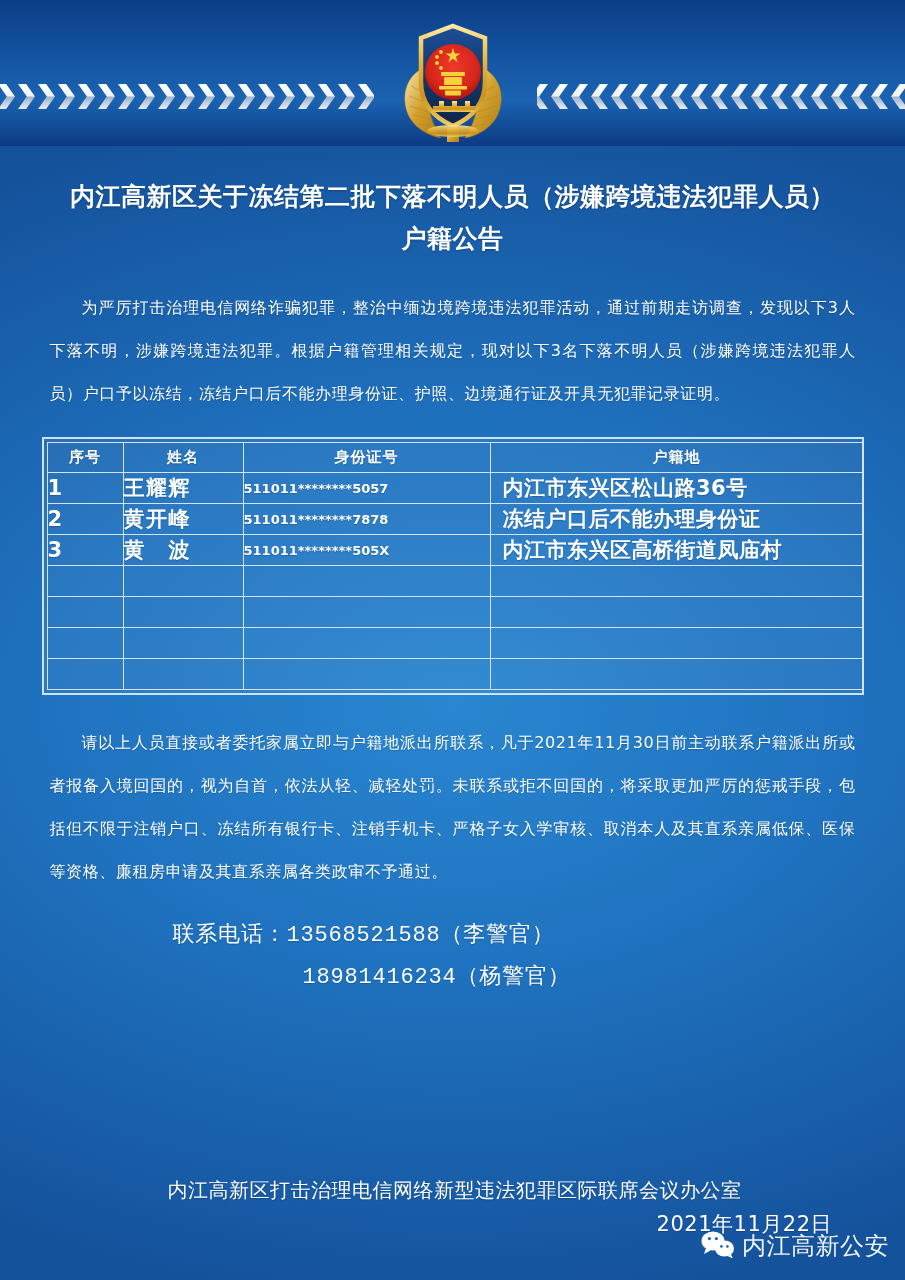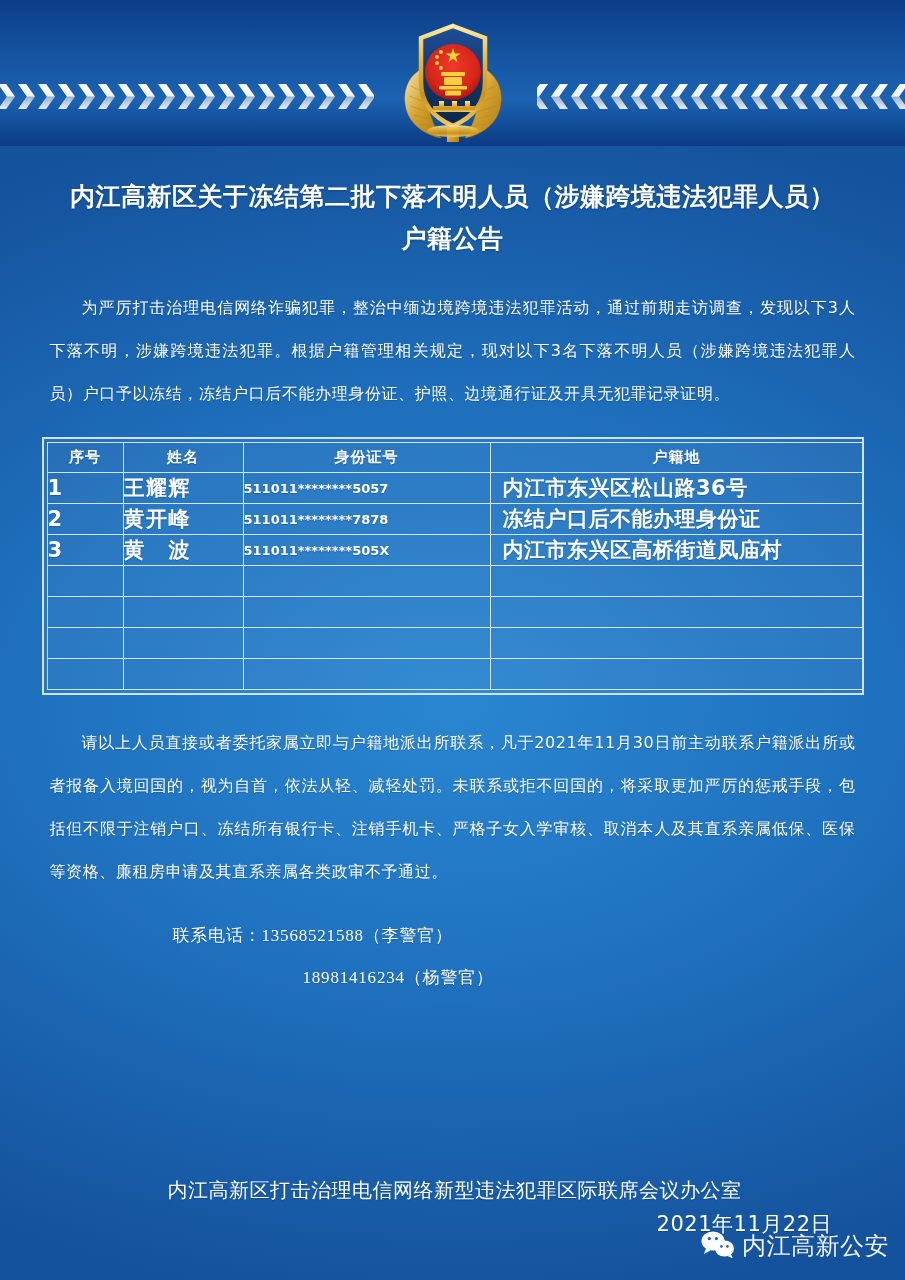--- a/index.html
+++ b/index.html
@@ -156,22 +156,22 @@
   table.roster td.c-name-cell { letter-spacing: 1.5px; }
   table.roster td.c-id-cell { font-size: 13px; letter-spacing: 0px; }
   table.roster td.c-addr-cell { font-size: 21px; padding-left: 12px; }
   table.roster tr.empty td { height: 31px; }
 
   
   .contact {
     width: 700px;
     margin: 22px auto 0;
     padding-left: 70px;
-    font-family: Liberation Serif, serif;
-    font-size: 17px;
+    font-family: Liberation Mono, monospace;
+    font-size: 22px;
     line-height: 42px;
     letter-spacing: 0.8px;
     color: #ffffff;
     text-shadow: 0 1px 1px rgba(0,0,0,0.2);
   }
   .contact .line2 { padding-left: 130px; }
 
   
   .footer {
     position: absolute;

